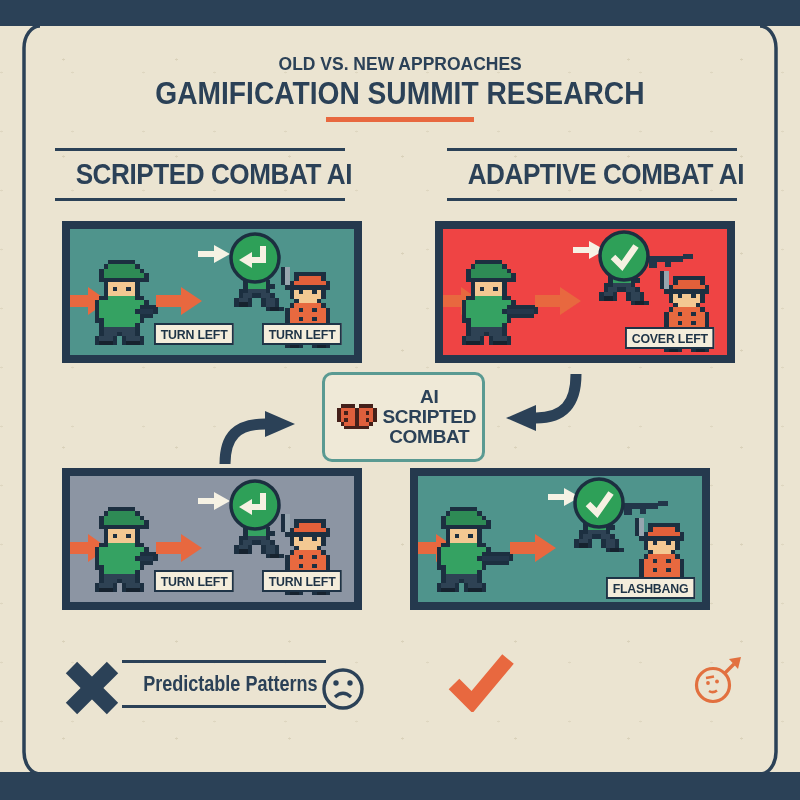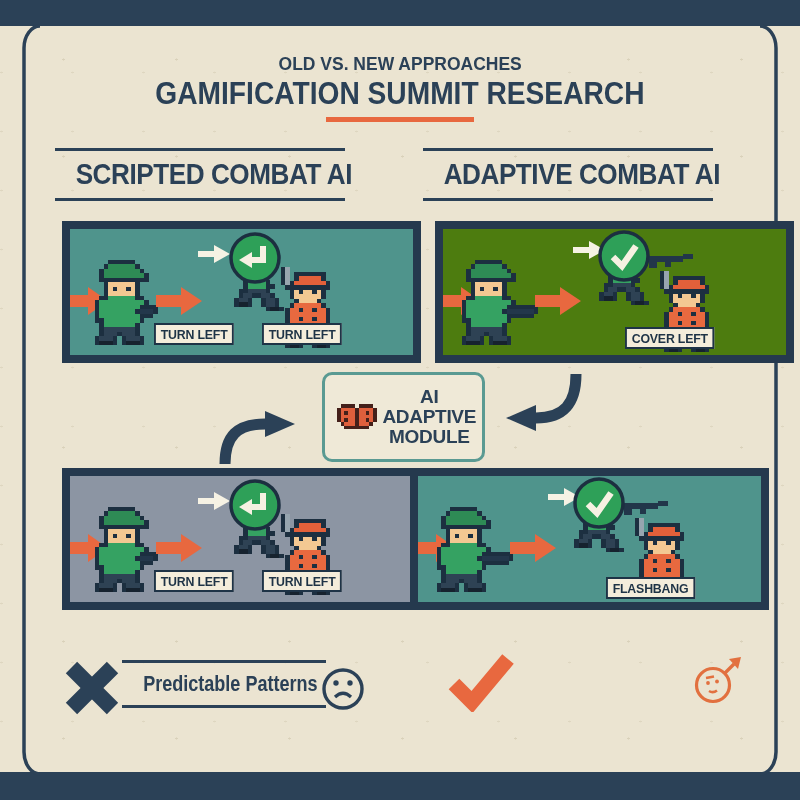--- a/index.html
+++ b/index.html
@@ -12,21 +12,21 @@
 
   .title-wrap{position:absolute;top:52px;left:0;width:800px;text-align:center;color:var(--navy)}
   .title-wrap .t1{display:inline-block;font-size:32px;font-weight:bold;letter-spacing:0;transform:scaleX(.88);transform-origin:center;white-space:nowrap}
   .title-wrap .t2{display:inline-block;font-size:19px;font-weight:bold;margin-top:1px;transform:scaleX(.92);transform-origin:center;white-space:nowrap}
   .underline{width:148px;height:5px;background:var(--orange);margin:5px auto 0}
 
   .colhead{position:absolute;top:148px;border-top:3px solid var(--navy);border-bottom:3px solid var(--navy);
     padding:6px 0 7px;text-align:right;color:var(--navy)}
   .colhead span{display:inline-block;font-size:30px;font-weight:bold;letter-spacing:-.5px;transform:scaleX(.87);transform-origin:center;white-space:nowrap}
 
-  .panel{position:absolute;width:359px;height:142px;background:var(--pborder);padding:8px;box-sizing:border-box}
+  .panel{position:absolute;width:300px;height:142px;background:var(--pborder);padding:8px;box-sizing:border-box}
   .scene{position:relative;width:100%;height:100%;overflow:hidden}
   .spr svg{display:block}
   .plabel{position:absolute;background:var(--labelbg);border:2.5px solid #1E3346;color:#1E3346;
     font-weight:bold;font-size:13px;line-height:1;padding:3px 5px 2px;white-space:nowrap;
     letter-spacing:-.2px;transform:scaleX(.95);transform-origin:left center}
 
   .module{position:absolute;left:322px;top:372px;width:163px;height:90px;background:#EFE9D7;
     border:3px solid #5A9A92;border-radius:10px;display:flex;align-items:center;box-sizing:border-box}
   .module .spr{margin-left:12px}
   .mtext{flex:1;text-align:center;font-weight:bold;color:var(--navy);font-size:19px;line-height:1.07;letter-spacing:-.3px}
@@ -52,21 +52,21 @@
 
   <div class="title-wrap">
     <div><span class="t2">OLD VS. NEW APPROACHES</span></div>
     <div><span class="t1">GAMIFICATION SUMMIT RESEARCH</span></div>
     <div class="underline"></div>
   </div>
 
   <div class="colhead" style="left:55px;width:290px">
     <span>SCRIPTED COMBAT AI</span>
   </div>
-  <div class="colhead" style="left:423px;width:290px">
+  <div class="colhead" style="left:447px;width:290px">
     <span>ADAPTIVE COMBAT AI</span>
   </div>
 
   <div class="panel" style="left:62px;top:221px">
     <div class="scene" style="background: rgb(79, 148, 140);">
       <span class="abs" style="left:-2px;top:58px"><svg width="40" height="28">
             <polygon points="0,8 20,8 20,0 40,14 20,28 20,20 0,20" fill="var(--orange)"></polygon>
           </svg></span>
       <span class="abs spr" style="left:20px;top:26px">
           <svg width="72" height="90" shape-rendering="crispEdges">
@@ -484,21 +484,21 @@
             <rect x="45" y="76.5" width="4.5" height="4.5" fill="#16222E"></rect>
             <rect x="49.5" y="76.5" width="4.5" height="4.5" fill="#1C2F40"></rect>
           </svg>
         </span>
       <span class="plabel" style="left:84px;top:94px">TURN LEFT</span>
       <span class="plabel" style="left:192px;top:94px">TURN LEFT</span>
     </div>
   </div>
 
   <div class="panel" style="left:435px;top:221px">
-    <div class="scene" style="background: #4d7c0f; text-decoration: underline;">
+    <div class="scene" style="background: #ef4444; text-decoration: underline;">
       <span class="abs" style="left:-2px;top:58px"><svg width="40" height="28">
             <polygon points="0,8 20,8 20,0 40,14 20,28 20,20 0,20" fill="var(--orange)"></polygon>
           </svg></span>
       <span class="abs spr" style="left:14px;top:26px">
           <svg width="85.5" height="90" shape-rendering="crispEdges">
             <rect x="18" y="4.5" width="4.5" height="4.5" fill="#1C2F40"></rect>
             <rect x="22.5" y="4.5" width="4.5" height="4.5" fill="#1C2F40"></rect>
             <rect x="27" y="4.5" width="4.5" height="4.5" fill="#1C2F40"></rect>
             <rect x="31.5" y="4.5" width="4.5" height="4.5" fill="#1C2F40"></rect>
             <rect x="36" y="4.5" width="4.5" height="4.5" fill="#1C2F40"></rect>
@@ -1011,22 +1011,22 @@
           <rect x="10.8" y="21.6" width="3.6" height="3.6" fill="#44201A"></rect>
           <rect x="14.4" y="21.6" width="3.6" height="3.6" fill="#44201A"></rect>
           <rect x="18" y="21.6" width="3.6" height="3.6" fill="#44201A"></rect>
           <rect x="21.6" y="21.6" width="3.6" height="3.6" fill="#44201A"></rect>
           <rect x="25.2" y="21.6" width="3.6" height="3.6" fill="#44201A"></rect>
           <rect x="28.8" y="21.6" width="3.6" height="3.6" fill="#44201A"></rect>
         </svg>
       </span>
     <div class="mtext">
       <div>AI</div>
-      <div>ADAPTIVE</div>
-      <div>MODULE</div>
+      <div>SCRIPTED</div>
+      <div>COMBAT</div>
     </div>
   </div>
 
   <div class="panel" style="left:62px;top:468px">
     <div class="scene" style="background: rgb(140, 149, 163);">
       <span class="abs" style="left:-2px;top:58px"><svg width="40" height="28">
             <polygon points="0,8 20,8 20,0 40,14 20,28 20,20 0,20" fill="var(--orange)"></polygon>
           </svg></span>
       <span class="abs spr" style="left:20px;top:26px">
           <svg width="72" height="90" shape-rendering="crispEdges">

